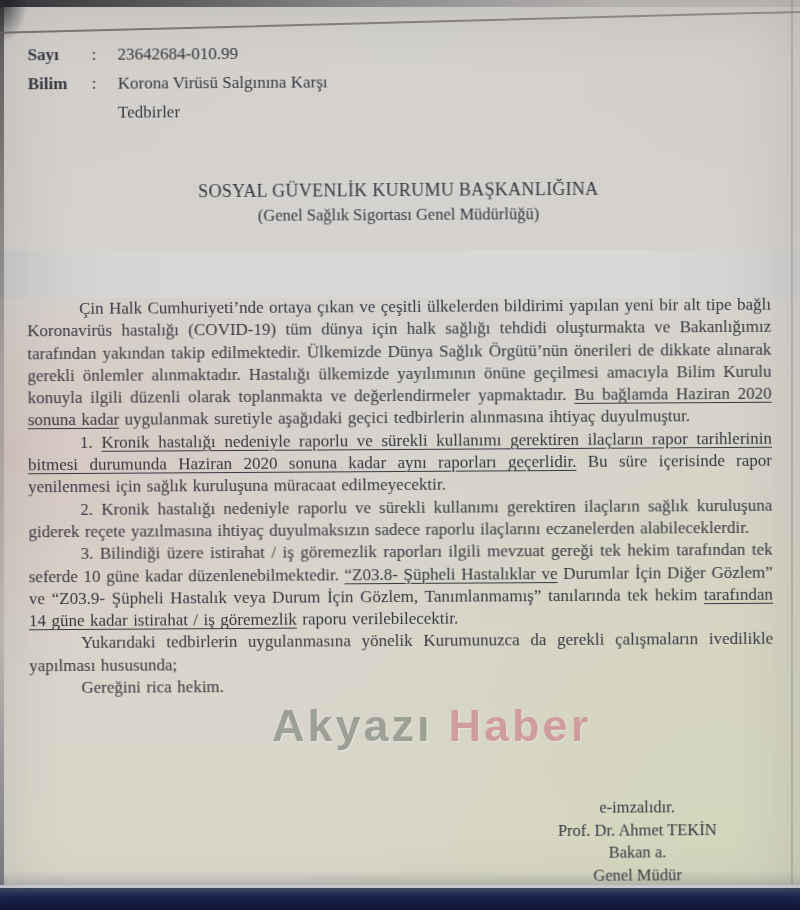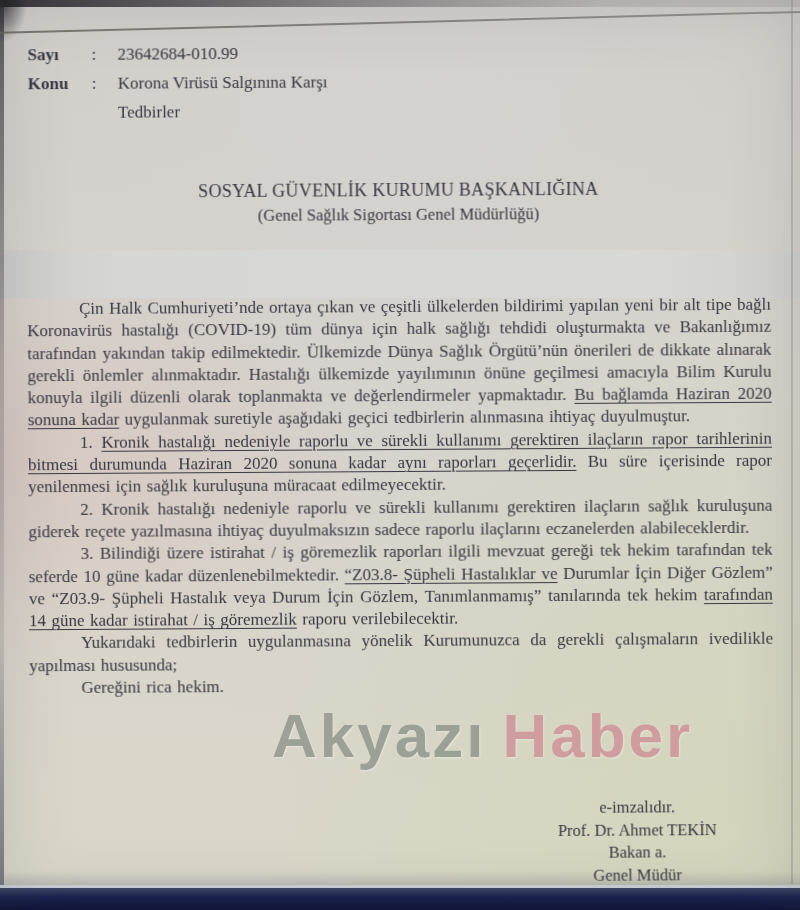--- a/index.html
+++ b/index.html
@@ -38,21 +38,21 @@
   }
   .para { margin:0; text-indent:52px; }
   .u { text-decoration:underline; text-underline-offset:3px; text-decoration-thickness:1px; }
   .signature {
     position:absolute; top:798px; left:480px; width:310px;
     text-align:center; font-size:16.5px; line-height:22.5px;
   }
   .watermark {
     position:absolute; top:700px; left:272px; z-index:3;
     font-family:"Liberation Sans", sans-serif; font-weight:bold;
-    font-size:62px; letter-spacing:3px; white-space:nowrap;
+    font-size:45px; letter-spacing:3px; white-space:nowrap;
     opacity:0.8; text-shadow:1px 1px 2px rgba(255,255,255,0.45);
   }
   .watermark .wm2 { margin-left:16px; }
   .top-edge {
     position:absolute; top:0; left:0; width:100%; height:7px; z-index:4;
     background:linear-gradient(90deg, rgba(35,33,38,0.9), rgba(90,88,90,0.55) 45%, rgba(150,148,145,0.35) 75%, rgba(160,158,155,0.3));
   }
   .corner-tl {
     position:absolute; top:0; left:0; width:28px; height:44px; z-index:4;
     background:radial-gradient(ellipse at 0 0, rgba(25,25,30,0.85), rgba(25,25,30,0) 70%);
@@ -88,21 +88,21 @@
 <div class="photo">
 
   <div class="band"></div>
 
   <div class="content">
 
     <div class="doc-header">
       <span class="lbl">Sayı</span>
       <span>:</span>
       <span>23642684-010.99</span>
-      <span class="lbl">Konu</span>
+      <span class="lbl">Bilim</span>
       <span>:</span>
       <span>Korona Virüsü Salgınına Karşı</span>
       <span></span>
       <span></span>
       <span>Tedbirler</span>
     </div>
 
     <div class="doc-title">
       <div class="t1">SOSYAL GÜVENLİK KURUMU BAŞKANLIĞINA</div>
       <div class="t2">(Genel Sağlık Sigortası Genel Müdürlüğü)</div>

